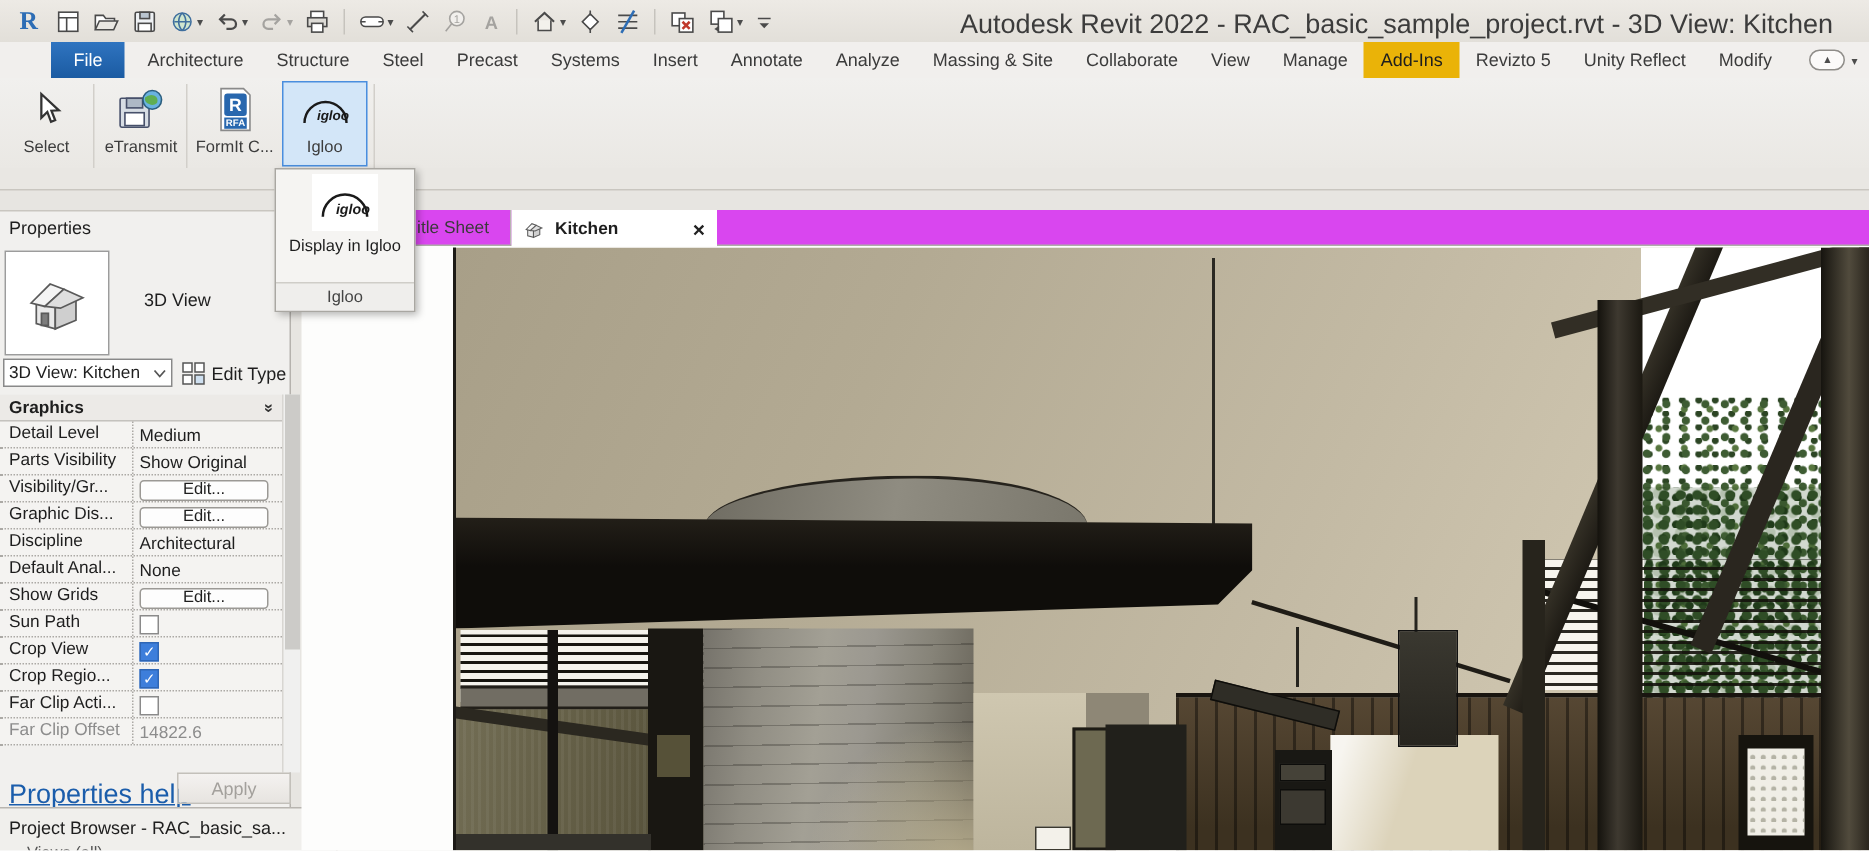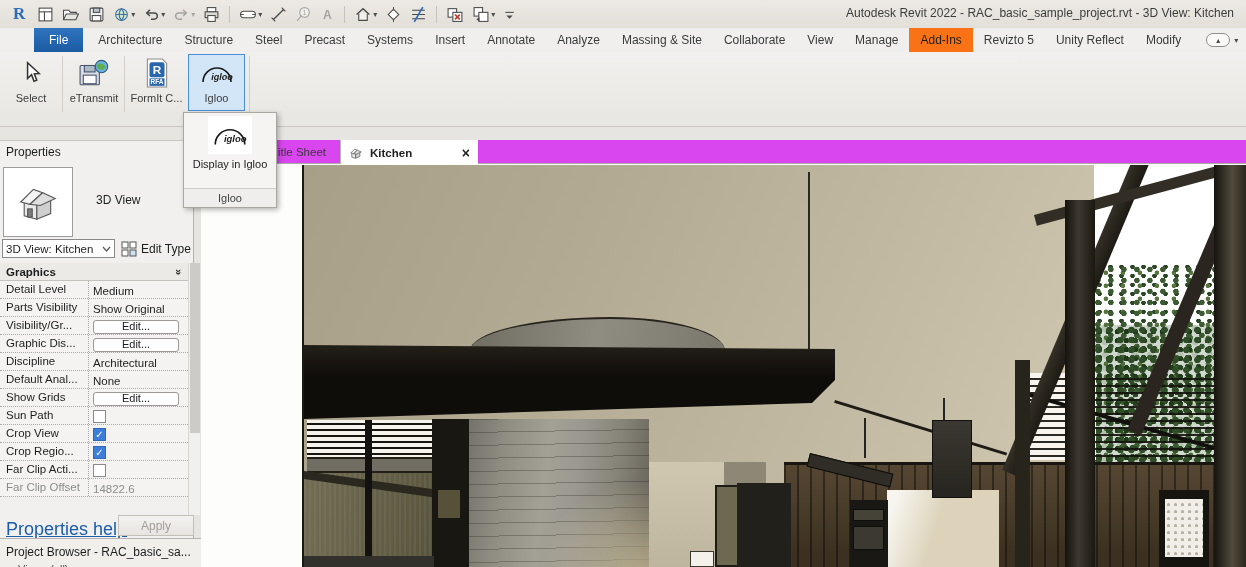--- a/index.html
+++ b/index.html
@@ -10,28 +10,28 @@
   
   .titlebar { position:absolute; left:0; top:0; width:1246px; height:28px;
     background:linear-gradient(#edeae5,#e2dfd9); display:flex; align-items:center; }
   .qat { display:flex; align-items:center; gap:2px; padding-left:6px; }
   .qat .qbtn { display:flex; align-items:center; height:22px; padding:0 3px; }
   .qat svg { display:block; }
   .qsep { width:1px; height:17px; background:#c6c3bd; margin:0 4px; }
   .caret { font-size:8px; color:#4c4c4c; margin-left:1px; }
   .dis { opacity:.42; }
   .rlogo { font-weight:bold; font-size:17px; color:#2d6db5; font-family:"Liberation Serif",serif; padding:0 4px; }
-  .title-text { position:absolute; right:12px; top:6px; font-size:12px; color:#3c3c3c; }
+  .title-text { position:absolute; right:24px; top:6px; font-size:18px; color:#3c3c3c; }
 
   
   .ribbon-tabs { position:absolute; left:0; top:28px; width:1246px; height:24px; background:#f1efed;
     display:flex; align-items:stretch;padding-left:34px; }
   .rtab { display:flex; align-items:center; padding:0 11px; font-size:12px; color:#3b3b3b; cursor:default; }
   .rtab.file { background:linear-gradient(#2f74c0,#1b5ba2); color:#fff; padding:0 15px; margin-right:4px; }
-  .rtab.active { background:#f97316; color:#1e1e1e; }
+  .rtab.active { background:#eab308; color:#1e1e1e; }
   .ribbon-collapse { margin-left:14px; display:flex; align-items:center; gap:3px; }
   .rc-box { display:inline-flex; align-items:center; justify-content:center; width:24px; height:14px;
     border:1px solid #8f8d89; border-radius:7px; font-size:7px; color:#4c4c4c; background:#fbfaf9; }
 
   
   .ribbon-body { position:absolute; left:0; top:52px; width:1246px; height:60px;
     background:linear-gradient(#f1f0ee,#eae8e4); }
   .ribbon-strip { position:absolute; left:0; top:112px; width:1246px; height:15px;
     background:#e9e7e3; border-bottom:1px solid #c9c6c0; }
   .rb-btn { position:absolute; top:2px; height:57px; width:56px; display:flex; flex-direction:column;

